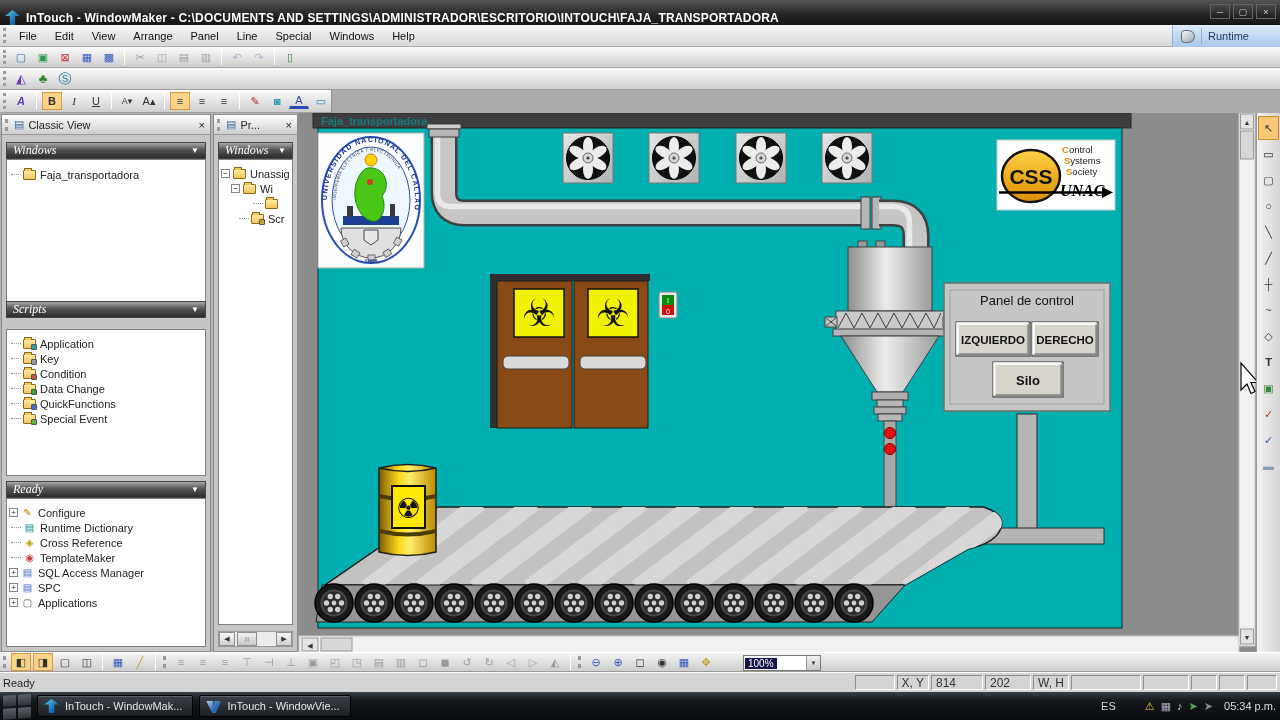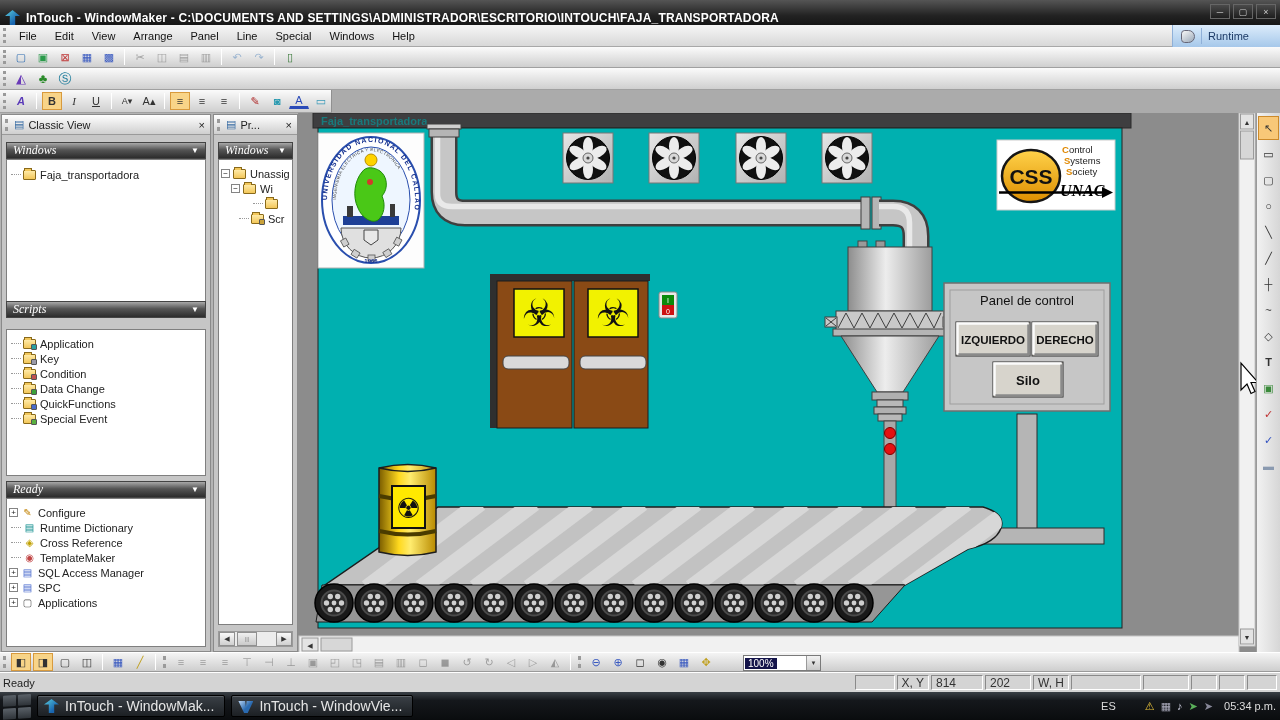--- a/index.html
+++ b/index.html
@@ -59,21 +59,21 @@
   .combo .drop{margin-left:auto;width:14px;height:100%;background:linear-gradient(#f2f2f2,#c8c8c8);border-left:1px solid #9a9a9a;font-size:6px;display:flex;align-items:center;justify-content:center;color:#333}
   
   .statusbar{position:absolute;left:0;top:672px;width:1280px;height:20px;background:#d4d4d4;border-top:1px solid #fff;font-size:11px;color:#222;display:flex;align-items:center}
   .ready{margin-left:3px}
   .stseg{height:15px;border:1px solid;border-color:#8a8a8a #fff #fff #8a8a8a;margin-left:2px;display:flex;align-items:center;padding:0 4px;font-size:12px;color:#333}
   .stright{position:absolute;right:3px;display:flex;align-items:center}
   
   .taskbar{position:absolute;left:0;top:692px;width:1280px;height:28px;background:linear-gradient(#3a4046 0%,#15181c 30%,#0a0c0e 100%);display:flex;align-items:center}
   .startfrag{width:30px;height:26px;margin-left:1px;display:grid;grid-template-columns:13px 13px;grid-template-rows:11px 11px;gap:2px;padding:2px;transform:skewY(-4deg)}
   .startfrag span{background:linear-gradient(#5a6168,#2e3338);border-radius:1px}
-  .taskbtn{height:22px;margin-left:6px;padding:0 10px 0 6px;background:linear-gradient(#3a4046,#1c2024);border:1px solid #000;border-radius:2px;box-shadow:inset 0 1px 0 rgba(255,255,255,.18);display:flex;align-items:center;color:#e6e6e6;font-size:14px;white-space:nowrap}
+  .taskbtn{height:22px;margin-left:6px;padding:0 10px 0 6px;background:linear-gradient(#3a4046,#1c2024);border:1px solid #000;border-radius:2px;box-shadow:inset 0 1px 0 rgba(255,255,255,.18);display:flex;align-items:center;color:#e6e6e6;font-size:11px;white-space:nowrap}
   .tbic{width:15px;height:14px;margin-right:6px;flex:none}
   .tbic1{background:linear-gradient(135deg,#5ad0e0,#1a66b0 70%);clip-path:polygon(50% 0,100% 40%,68% 40%,68% 100%,32% 100%,32% 40%,0 40%)}
   .tbic2{background:linear-gradient(135deg,#cfe6ff,#2a6ab0 60%);clip-path:polygon(0 15%,45% 15%,50% 55%,55% 15%,100% 15%,62% 100%,38% 100%)}
   .tray{position:absolute;right:4px;display:flex;align-items:center;color:#ddd;font-size:11px}
   .tray .lang{margin-right:26px}
   .trayic{margin:0 3px;font-size:11px}
   .time{margin-left:8px}
 </style>
 </head>
 <body>

